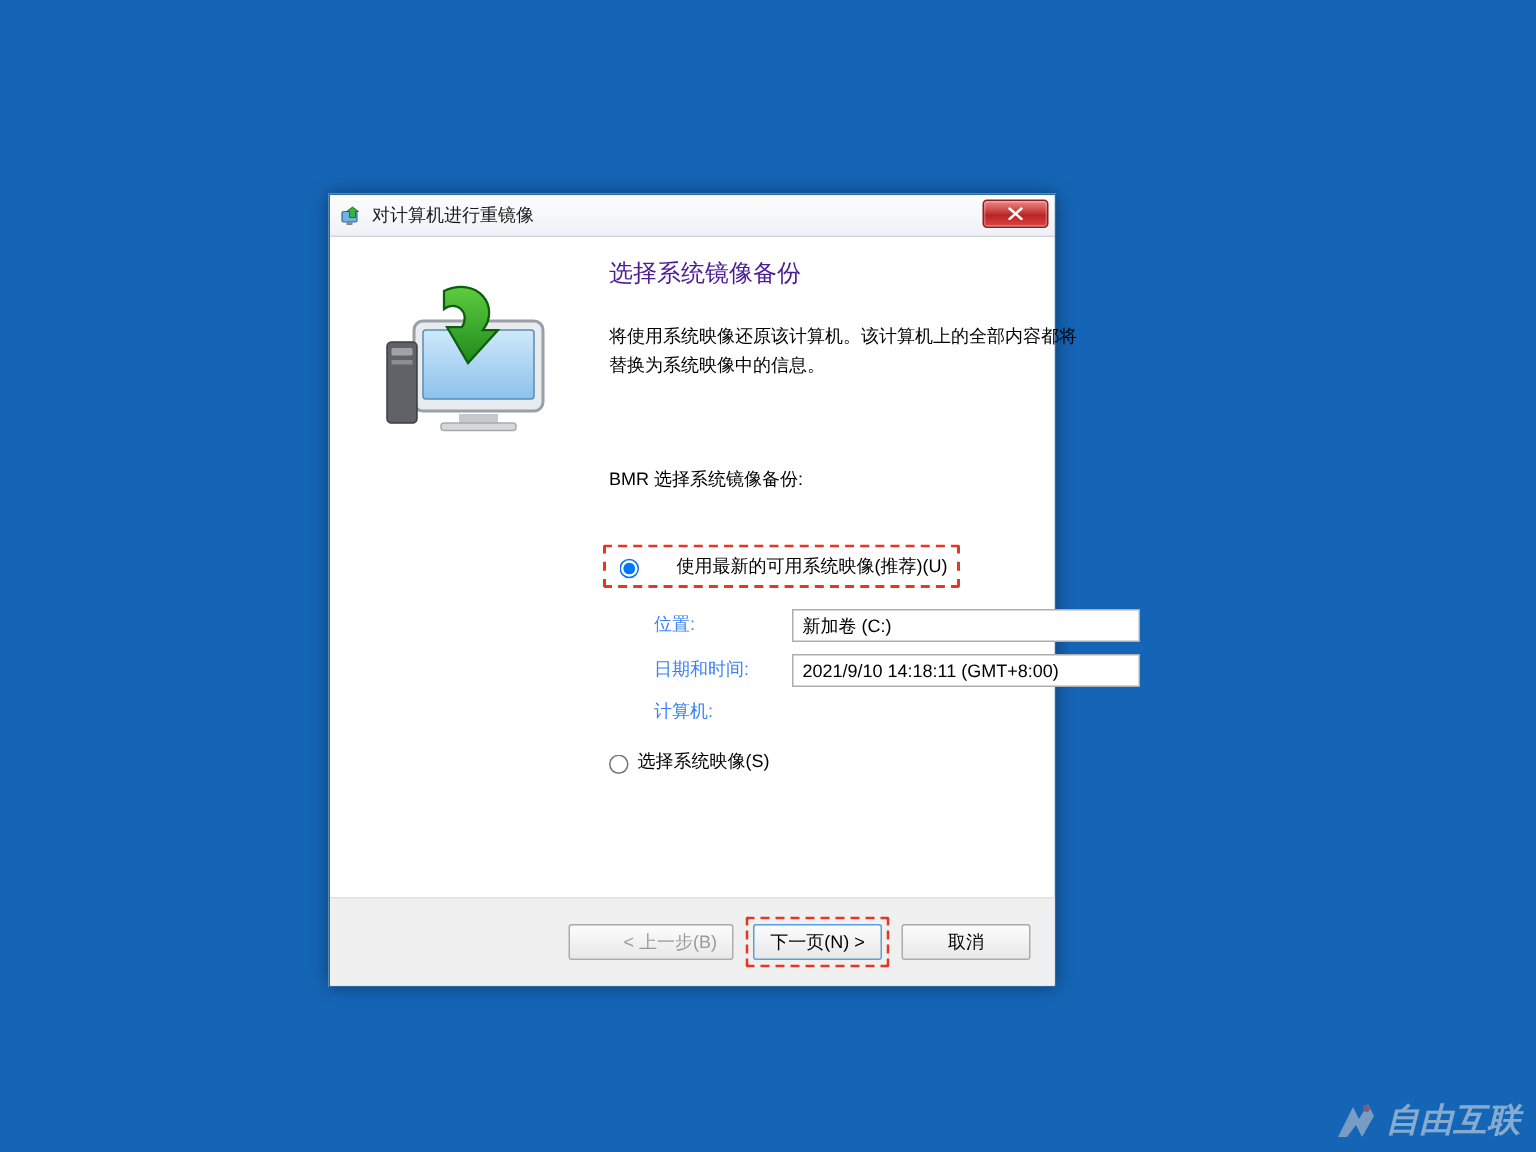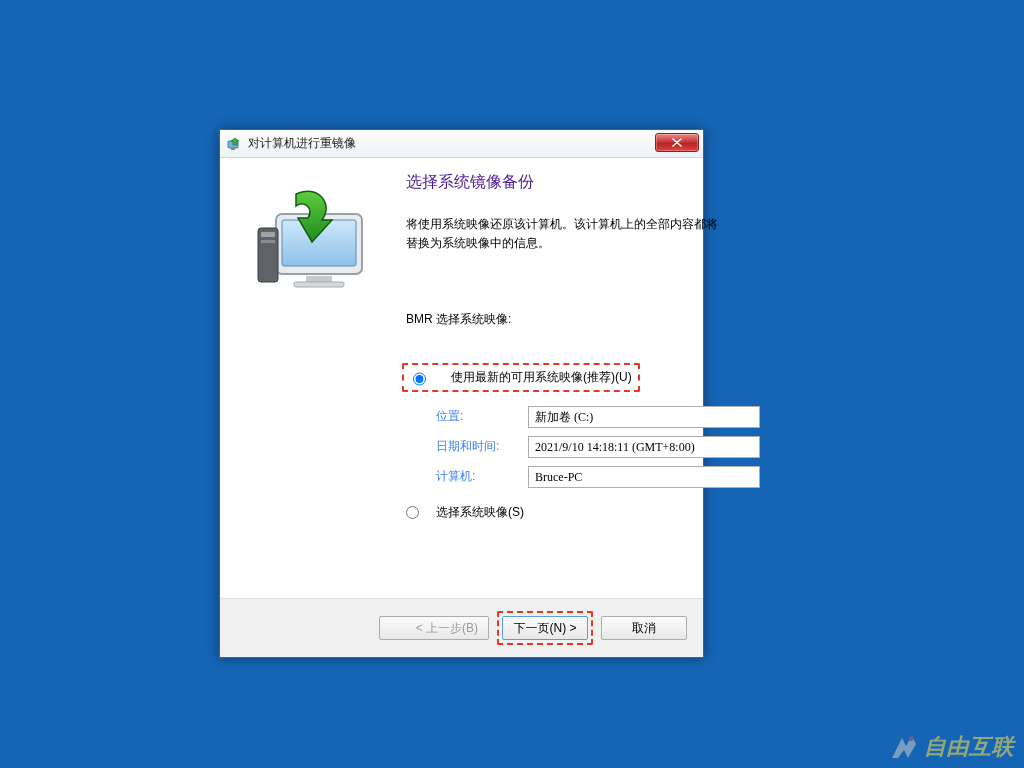--- a/index.html
+++ b/index.html
@@ -82,22 +82,22 @@
     max-width: 320px;
   }
   .info-block {
     color: #000;
     font-size: 12px;
     line-height: 1.55;
     margin-bottom: 34px;
   }
   .radio-row {
     display: flex;
-    align-items: center;
-    gap: 17px;
+    align-items: flex-end;
+    gap: 6px;
     font-size: 12px;
     color: #000;
     margin-bottom: 10px;
   }
   .radio-row input[type=radio] {
     width: 13px; height: 13px;
     margin: 0;
     accent-color: #0a64ad;
   }
   .highlight-box {
@@ -125,21 +125,20 @@
   }
   .detail-value {
     width: 232px;
     border: 1px solid #adadad;
     padding: 3px 6px;
     font-size: 12px;
     color: #000;
     background: #fff;
     height: 22px;
     line-height: 14px;
-    font-family: Liberation Serif, serif;
   }
   .footer {
     border-top: 1px solid #dfdfdf;
     background: #f0f0f0;
     padding: 12px 16px;
     display: flex;
     justify-content: flex-end;
     gap: 8px;
     align-items: center;
   }
@@ -174,21 +173,21 @@
   }
   .watermark {
     position: absolute;
     right: 10px; bottom: 6px;
     display: flex;
     align-items: center;
     gap: 6px;
     opacity: 0.55;
   }
   .watermark .wm-text {
-    color: #fde047;
+    color: #e5e5e5;
     font-size: 22px;
     font-weight: 700;
     font-style: italic;
     letter-spacing: 0.5px;
   }
 </style>
 </head>
 <body>
 
 <div class="desktop">
@@ -234,40 +233,39 @@
             <path d="M58 18 C 80 8, 96 28, 84 44 L94 44 L74 66 L60 42 L70 42 C 76 32, 66 24, 58 30 Z" fill="url(#arrG)" stroke="#0d5f0d" stroke-width="1.5"></path>
           </svg>
         </div>
 
         <div class="right-pane">
           <div class="heading">选择系统镜像备份</div>
 
           <div class="desc">将使用系统映像还原该计算机。该计算机上的全部内容都将替换为系统映像中的信息。</div>
 
           <div class="info-block">
-            <div>BMR 选择系统映像:</div>
+            <div>BMR 选择系统镜像备份:</div>
           </div>
 
           <div class="highlight-box">
             <input type="radio" name="img" checked="" style="">
             <span>使用最新的可用系统映像(推荐)(U)</span>
           </div>
 
           <div class="detail-grid">
             <div class="detail-row">
               <div class="detail-label">位置:</div>
               <div class="detail-value">新加卷 (C:)</div>
             </div>
             <div class="detail-row">
               <div class="detail-label">日期和时间:</div>
               <div class="detail-value">2021/9/10 14:18:11 (GMT+8:00)</div>
             </div>
             <div class="detail-row">
               <div class="detail-label">计算机:</div>
-              <div class="detail-value">Bruce-PC</div>
             </div>
           </div>
 
           <label class="radio-row second">
             <input type="radio" name="img" style="">
             <span>选择系统映像(S)</span>
           </label>
         </div>
       </div>
 

